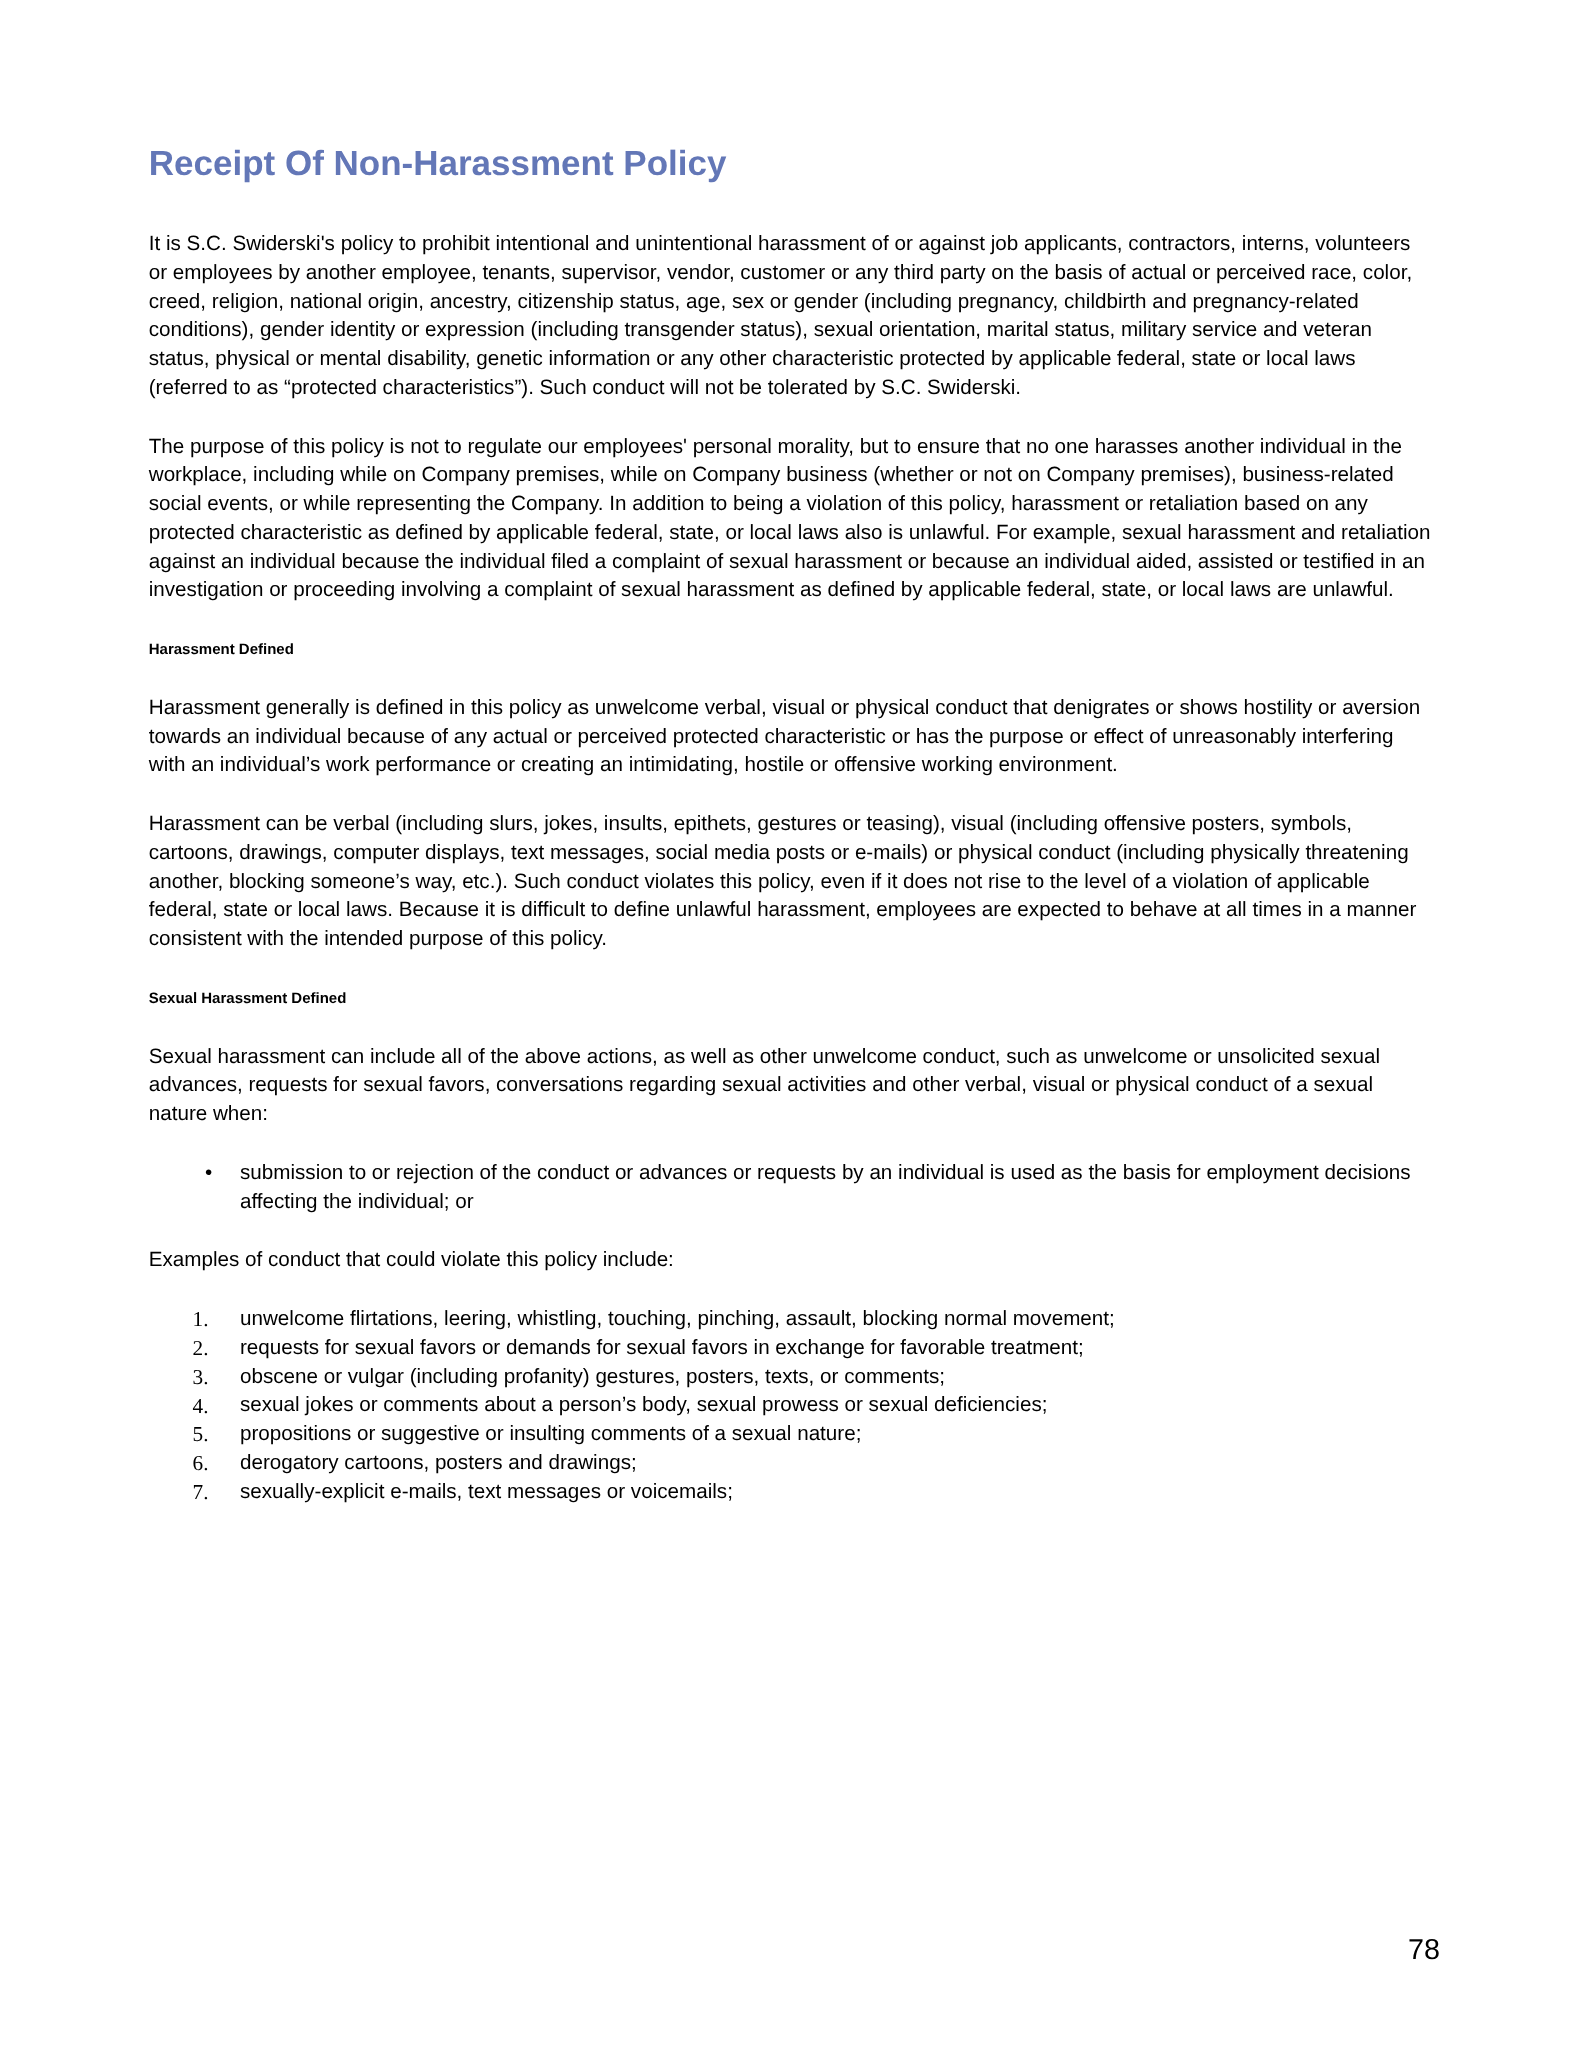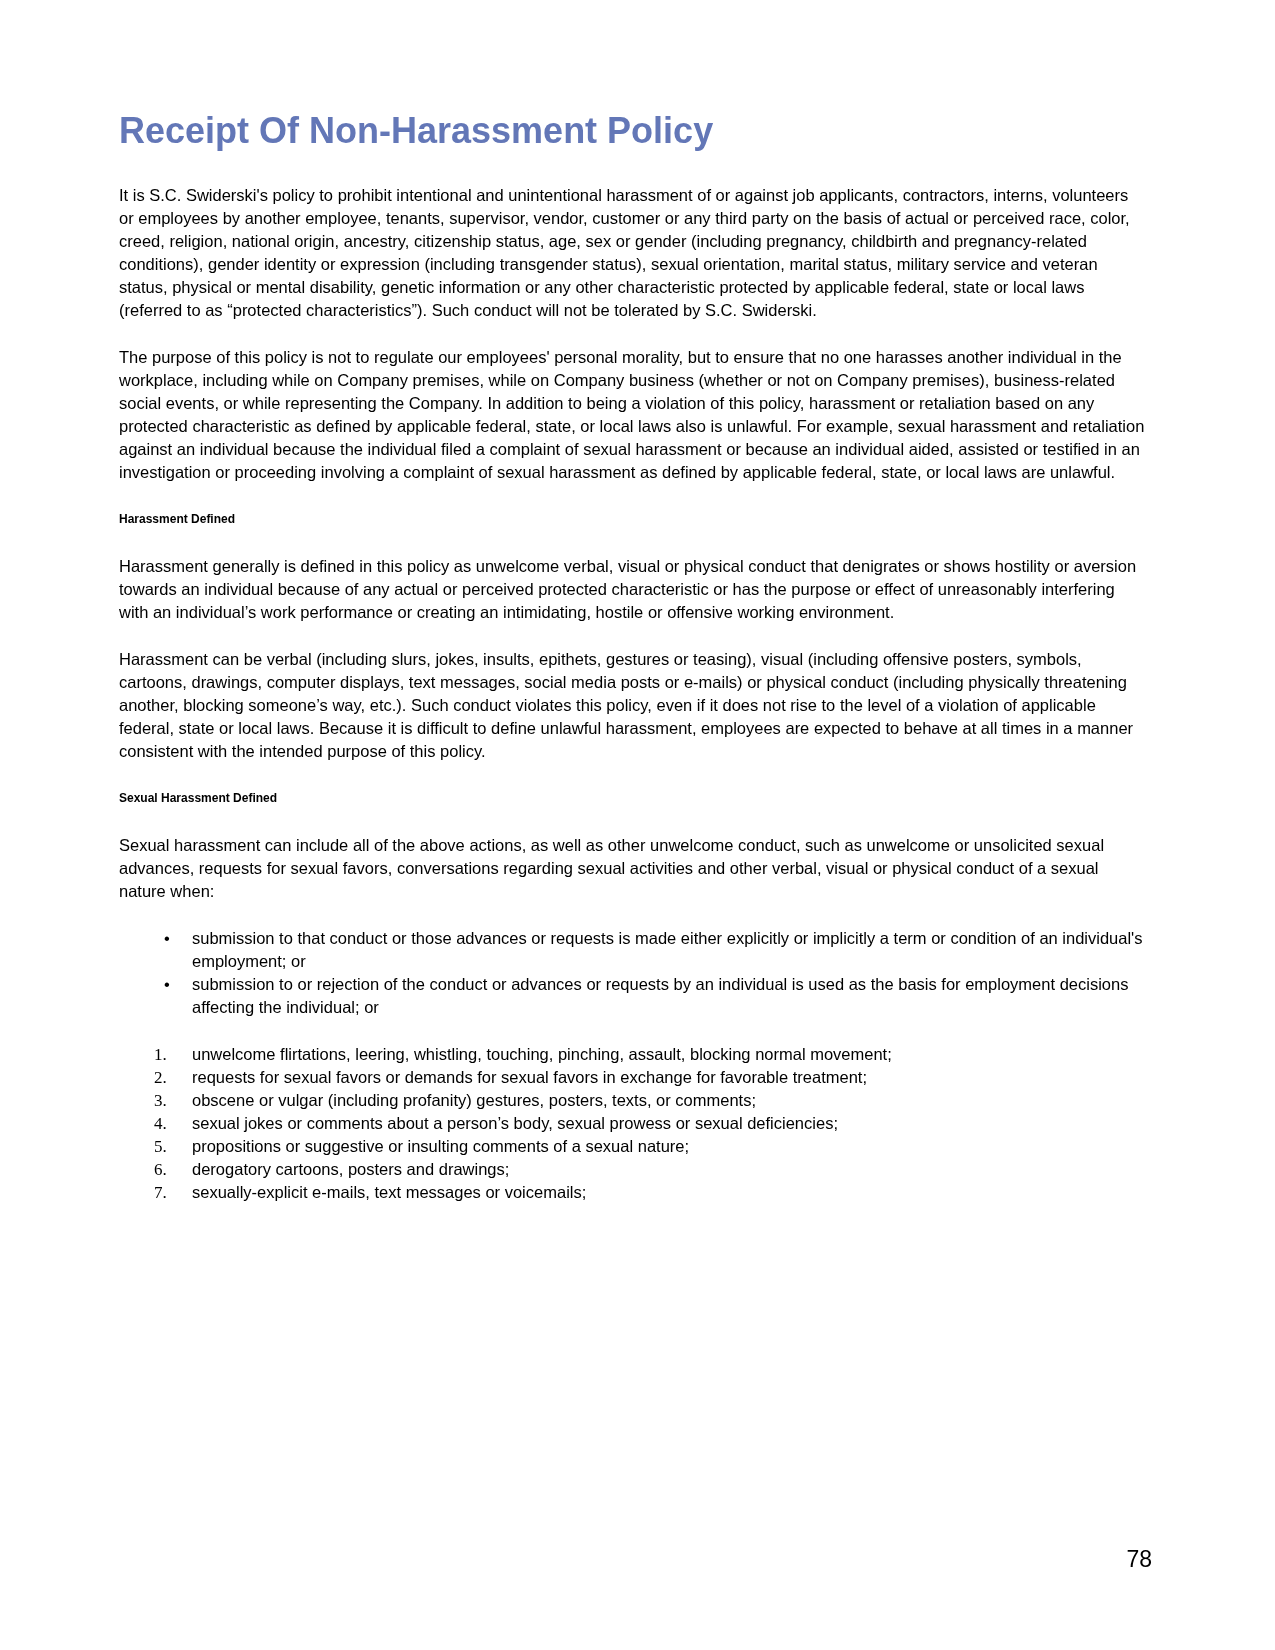--- a/index.html
+++ b/index.html
@@ -16,21 +16,21 @@
     box-sizing: border-box;
     padding: 114px 120px 0 119px;
     font-family: "Liberation Sans", sans-serif;
     font-size: 16.5px;
     line-height: 23px;
     color: #000000;
     overflow: hidden;
   }
   .doc-title {
     margin: 0 0 36px 0;
-    font-size: 36px;
+    font-size: 28px;
     line-height: 34px;
     font-weight: bold;
     
     color: #6377B7;
   }
   .para {
     margin: 12px 0 24px 0;
     max-width: 1026px;
   }
   .sub-heading {
@@ -90,24 +90,24 @@
 
   <p class="para">Harassment generally is defined in this policy as unwelcome verbal, visual or physical conduct that denigrates or shows hostility or aversion towards an individual because of any actual or perceived protected characteristic or has the purpose or effect of unreasonably interfering with an individual’s work performance or creating an intimidating, hostile or offensive working environment.</p>
 
   <p class="para">Harassment can be verbal (including slurs, jokes, insults, epithets, gestures or teasing), visual (including offensive posters, symbols, cartoons, drawings, computer displays, text messages, social media posts or e-mails) or physical conduct (including physically threatening another, blocking someone’s way, etc.). Such conduct violates this policy, even if it does not rise to the level of a violation of applicable federal, state or local laws. Because it is difficult to define unlawful harassment, employees are expected to behave at all times in a manner consistent with the intended purpose of this policy.</p>
 
   <h2 class="sub-heading">Sexual Harassment Defined</h2>
 
   <p class="para">Sexual harassment can include all of the above actions, as well as other unwelcome conduct, such as unwelcome or unsolicited sexual advances, requests for sexual favors, conversations regarding sexual activities and other verbal, visual or physical conduct of a sexual nature when:</p>
 
   <ul class="cond-list">
-    <li>submission to that conduct or those advances or requests is made either explicitly or implicitly a term or condition of an individual's employment; or</li>
     <li>submission to or rejection of the conduct or advances or requests by an individual is used as the basis for employment decisions affecting the individual; or</li>
   </ul>
 
+  <p class="para">Examples of conduct that could violate this policy include:</p>
 
   <ol class="example-list">
     <li>unwelcome flirtations, leering, whistling, touching, pinching, assault, blocking normal movement;</li>
     <li>requests for sexual favors or demands for sexual favors in exchange for favorable treatment;</li>
     <li>obscene or vulgar (including profanity) gestures, posters, texts, or comments;</li>
     <li>sexual jokes or comments about a person’s body, sexual prowess or sexual deficiencies;</li>
     <li>propositions or suggestive or insulting comments of a sexual nature;</li>
     <li>derogatory cartoons, posters and drawings;</li>
     <li>sexually-explicit e-mails, text messages or voicemails;</li>
   </ol>

